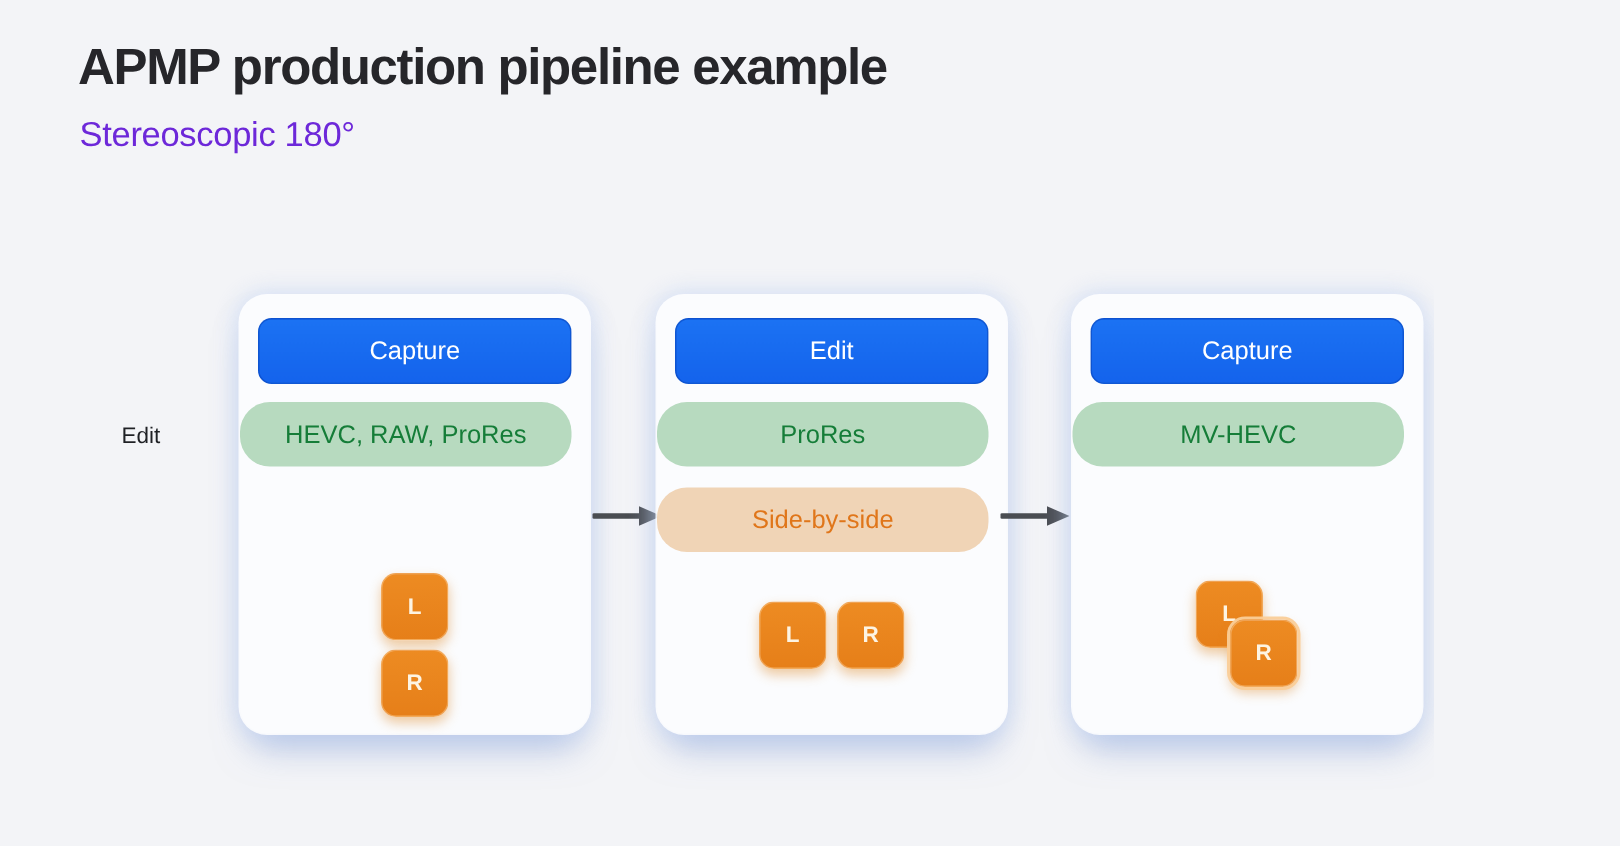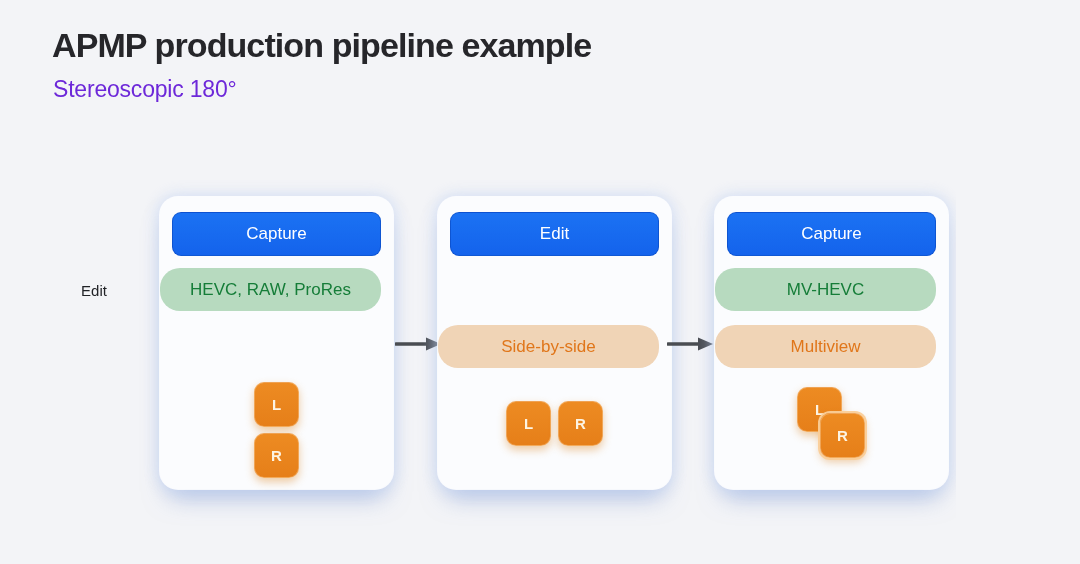--- a/index.html
+++ b/index.html
@@ -181,35 +181,35 @@
     </div>
   </section>
 
   <svg class="arrow a1" viewBox="0 0 46 16">
     <line x1="1" y1="8" x2="32" y2="8" stroke="#4a4d52" stroke-width="3.6" stroke-linecap="round"></line>
     <polygon points="31,1.5 46,8 31,14.5" fill="#4a4d52"></polygon>
   </svg>
 
   <section class="card c2">
     <div class="stage-header">Edit</div>
+    <div class="row codec-row">ProRes</div>
     <div class="row fp-row">Side-by-side</div>
     <div class="eyes-horizontal">
       <div class="eye">L</div>
       <div class="eye">R</div>
     </div>
   </section>
 
   <svg class="arrow a2" viewBox="0 0 46 16">
     <line x1="1" y1="8" x2="32" y2="8" stroke="#4a4d52" stroke-width="3.6" stroke-linecap="round"></line>
     <polygon points="31,1.5 46,8 31,14.5" fill="#4a4d52"></polygon>
   </svg>
 
   <section class="card c3">
     <div class="stage-header">Capture</div>
     <div class="row codec-row">MV-HEVC</div>
-    <div class="row fp-row">Multiview</div>
     <div class="eyes-overlap">
       <div class="eye eye-l">L</div>
       <div class="eye eye-r">R</div>
     </div>
   </section>
 
 </div>
 
 </body></html>

